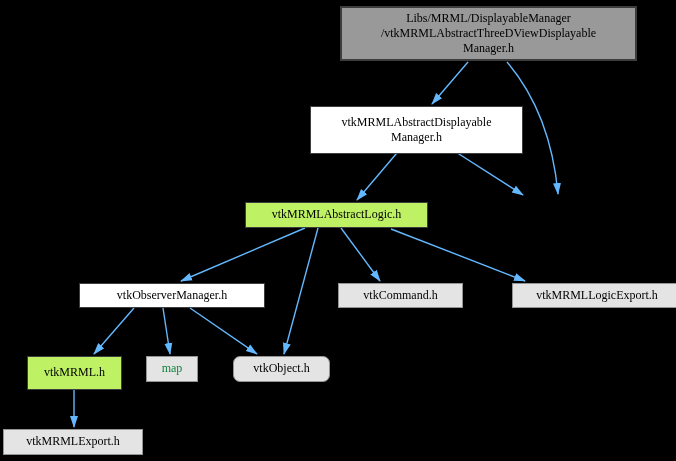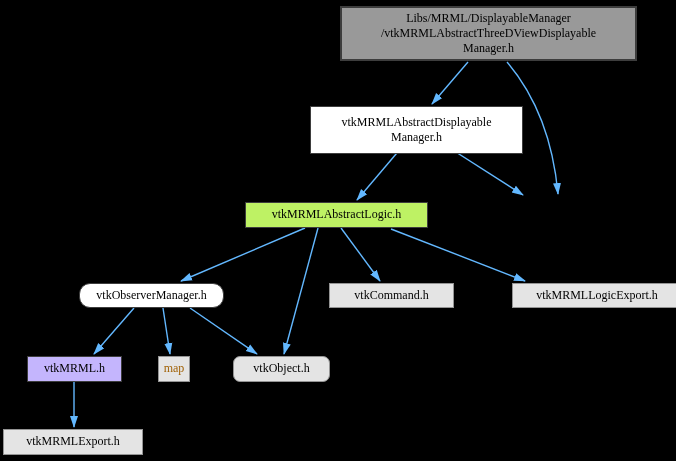--- a/index.html
+++ b/index.html
@@ -78,37 +78,37 @@
   <div class="node" data-kind="internal" style="left: 310px; top: 106px; width: 213px; height: 48px; background: rgb(255, 255, 255); border-color: rgb(61, 61, 61); color: rgb(0, 0, 0);">
     <span class="label">vtkMRMLAbstractDisplayable
 Manager.h</span>
   </div>
 
   <div class="node" data-kind="internal" style="left: 245px; top: 202px; width: 183px; height: 26px; background: #bef264; border-color: rgb(61, 61, 61); color: rgb(0, 0, 0);">
     <span class="label">vtkMRMLAbstractLogic.h</span>
   </div>
 
 
-  <div class="node" data-kind="internal" style="left: 79px; top: 283px; width: 145px; height: 25px; background: rgb(255, 255, 255); border-color: rgb(61, 61, 61); color: rgb(0, 0, 0); border-radius: 11px;">
+  <div class="node" data-kind="internal" style="left: 79px; top: 283px; width: 186px; height: 25px; background: rgb(255, 255, 255); border-color: rgb(61, 61, 61); color: rgb(0, 0, 0);">
     <span class="label">vtkObserverManager.h</span>
   </div>
 
-  <div class="node" data-kind="external" style="left: 329px; top: 283px; width: 125px; height: 25px; background: rgb(228, 228, 228); border-color: rgb(148, 148, 148); color: rgb(0, 0, 0);">
+  <div class="node" data-kind="external" style="left: 338px; top: 283px; width: 125px; height: 25px; background: rgb(228, 228, 228); border-color: rgb(148, 148, 148); color: rgb(0, 0, 0);">
     <span class="label">vtkCommand.h</span>
   </div>
 
   <div class="node" data-kind="external" style="left: 472px; top: 283px; width: 170px; height: 25px; background: rgb(228, 228, 228); border-color: rgb(148, 148, 148); color: rgb(0, 0, 0); margin-left: 40px;">
     <span class="label">vtkMRMLLogicExport.h</span>
   </div>
 
-  <div class="node" data-kind="internal" style="left: 27px; top: 356px; width: 95px; height: 26px; background: #c4b5fd; border-color: rgb(61, 61, 61); color: rgb(0, 0, 0);">
+  <div class="node" data-kind="internal" style="left: 27px; top: 356px; width: 95px; height: 34px; background: #bef264; border-color: rgb(61, 61, 61); color: rgb(0, 0, 0);">
     <span class="label">vtkMRML.h</span>
   </div>
 
-  <div class="node" data-kind="external" style="left: 158px; top: 356px; width: 32px; height: 26px; background: rgb(228, 228, 228); border-color: rgb(148, 148, 148); color: #a16207;">
+  <div class="node" data-kind="external" style="left: 146px; top: 356px; width: 52px; height: 26px; background: rgb(228, 228, 228); border-color: rgb(148, 148, 148); color: #15803d;">
     <span class="label">map</span>
   </div>
 
   <div class="node" data-kind="external" style="left: 233px; top: 356px; width: 97px; height: 26px; background: rgb(228, 228, 228); border-color: rgb(148, 148, 148); color: rgb(0, 0, 0); border-radius: 7px;">
     <span class="label">vtkObject.h</span>
   </div>
 
   <div class="node" data-kind="external" style="left: 3px; top: 429px; width: 140px; height: 26px; background: rgb(228, 228, 228); border-color: rgb(148, 148, 148); color: rgb(0, 0, 0);">
     <span class="label">vtkMRMLExport.h</span>
   </div>

